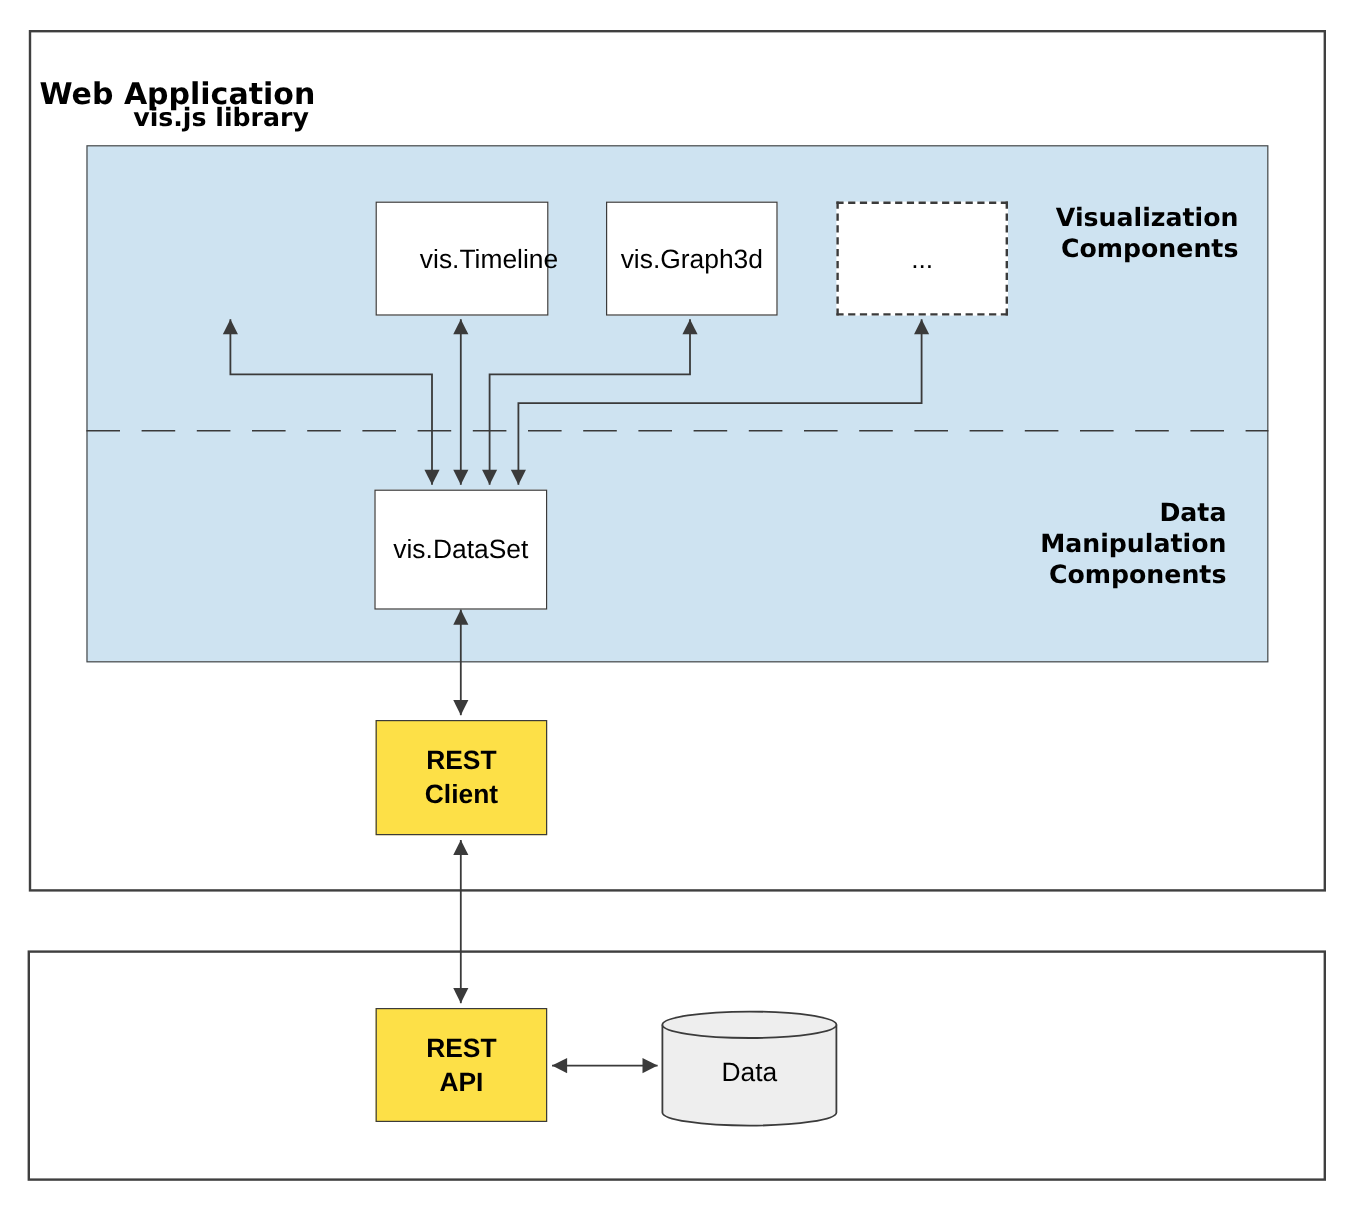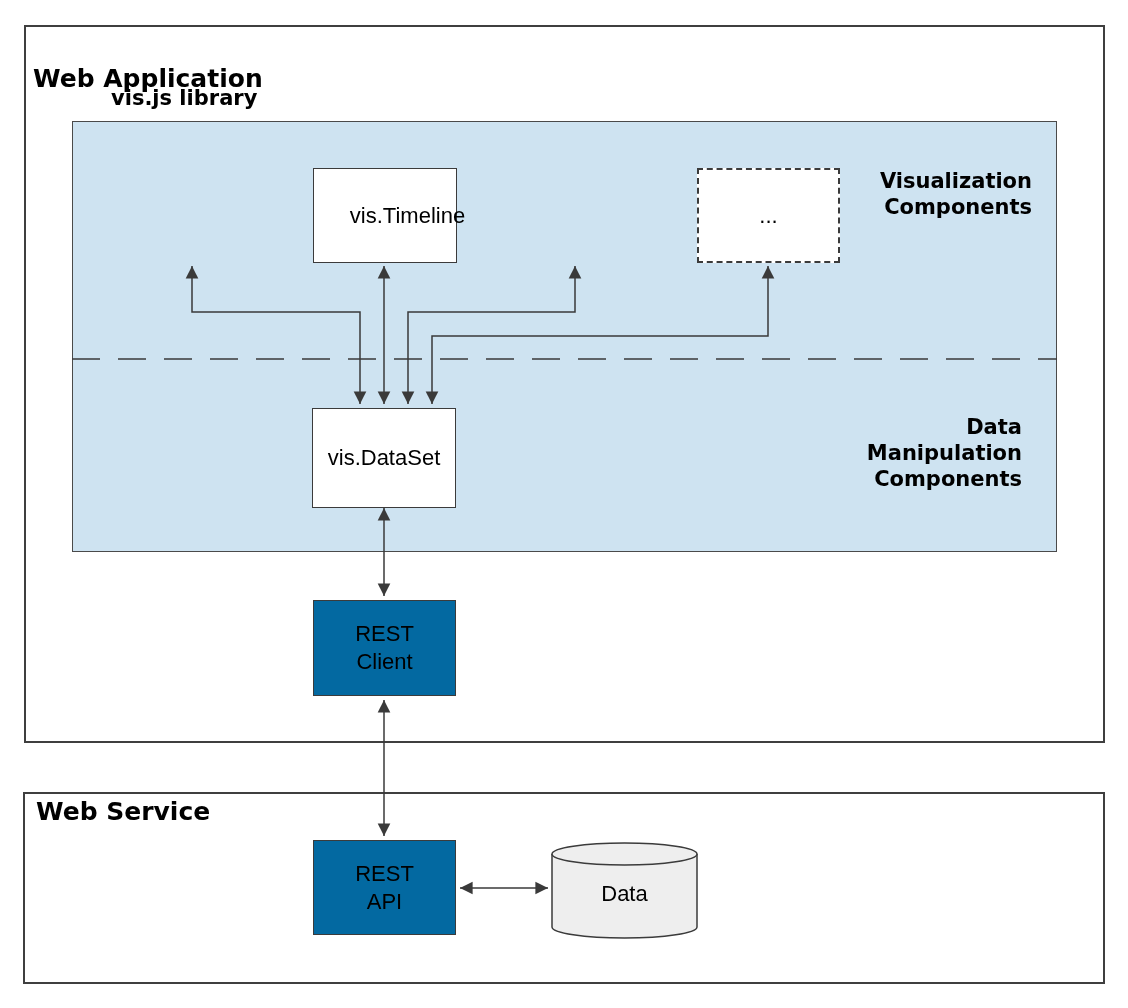--- a/index.html
+++ b/index.html
@@ -19,41 +19,44 @@
   }
   .side-label{
     position:absolute;font-family:"DejaVu Sans","Liberation Sans",sans-serif;
     font-weight:bold;font-size:21px;line-height:26px;white-space:pre-line;
   }
   .node{
     position:absolute;background:#ffffff;border:1.5px solid #3b3b3b;box-sizing:border-box;
     display:flex;align-items:center;justify-content:center;text-align:center;
     font-size:22px;line-height:28px;white-space:pre-line;
   }
-  .node.gray{background:#0369a1;}
+  .node.gray{background:#fde047;font-weight:bold;}
   .node.dashed{border:2px dashed #3b3b3b;}
   .cyl-label{
     position:absolute;font-size:22px;line-height:24px;text-align:center;z-index:4;
   }
   svg.shape{position:absolute;z-index:2;}
   svg.overlay{position:absolute;left:0;top:0;z-index:6;pointer-events:none;}
 </style>
 </head>
 <body>
 
 <div class="canvas">
 
   <div class="outer-box" style="left:24px;top:25px;width:1081px;height:718px;"></div>
   <div class="title-lg" style="left:33px;top:30px;margin-top:34px;">Web Application</div>
 
   <div class="title-md" style="left:82px;top:86px;">vis.js library</div>
   <div class="panel" style="left:72px;top:121px;width:985px;height:431px;"></div>
 
   <div class="node" style="left:313px;top:168px;width:144px;height:95px;padding-left:45px;">
     <span>vis.Timeline</span>
+  </div>
+  <div class="node" style="left:505px;top:168px;width:143px;height:95px;">
+    <span>vis.Graph3d</span>
   </div>
   <div class="node dashed" style="left:697px;top:168px;width:143px;height:95px;">
     <span>...</span>
   </div>
 
   <div class="side-label" style="left:856px;top:168px;width:176px;text-align:right;">Visualization
 Components</div>
 
   <div class="node" style="left:312px;top:408px;width:144px;height:100px;">
     <span>vis.DataSet</span>
@@ -62,21 +65,20 @@
   <div class="side-label" style="left:830px;top:414px;width:192px;text-align:right;">Data
 Manipulation
 Components</div>
 
   <div class="node gray" style="left:313px;top:600px;width:143px;height:96px;">
     <span>REST
 Client</span>
   </div>
 
   <div class="outer-box" style="left:23px;top:792px;width:1082px;height:192px;"></div>
-  <div class="title-lg" style="left:36px;top:797px;">Web Service</div>
 
   <div class="node gray" style="left:313px;top:840px;width:143px;height:95px;">
     <span>REST
 API</span>
   </div>
 
   <svg class="shape" style="left:550px;top:840px;" width="150" height="101" viewBox="0 0 150 101">
     <path d="M2,14 v73 a72.5,11 0 0 0 145,0 v-73" fill="#eeeeee" stroke="#3b3b3b" stroke-width="1.5"></path>
     <ellipse cx="74.5" cy="14" rx="72.5" ry="11" fill="#eeeeee" stroke="#3b3b3b" stroke-width="1.5"></ellipse>
   </svg>

